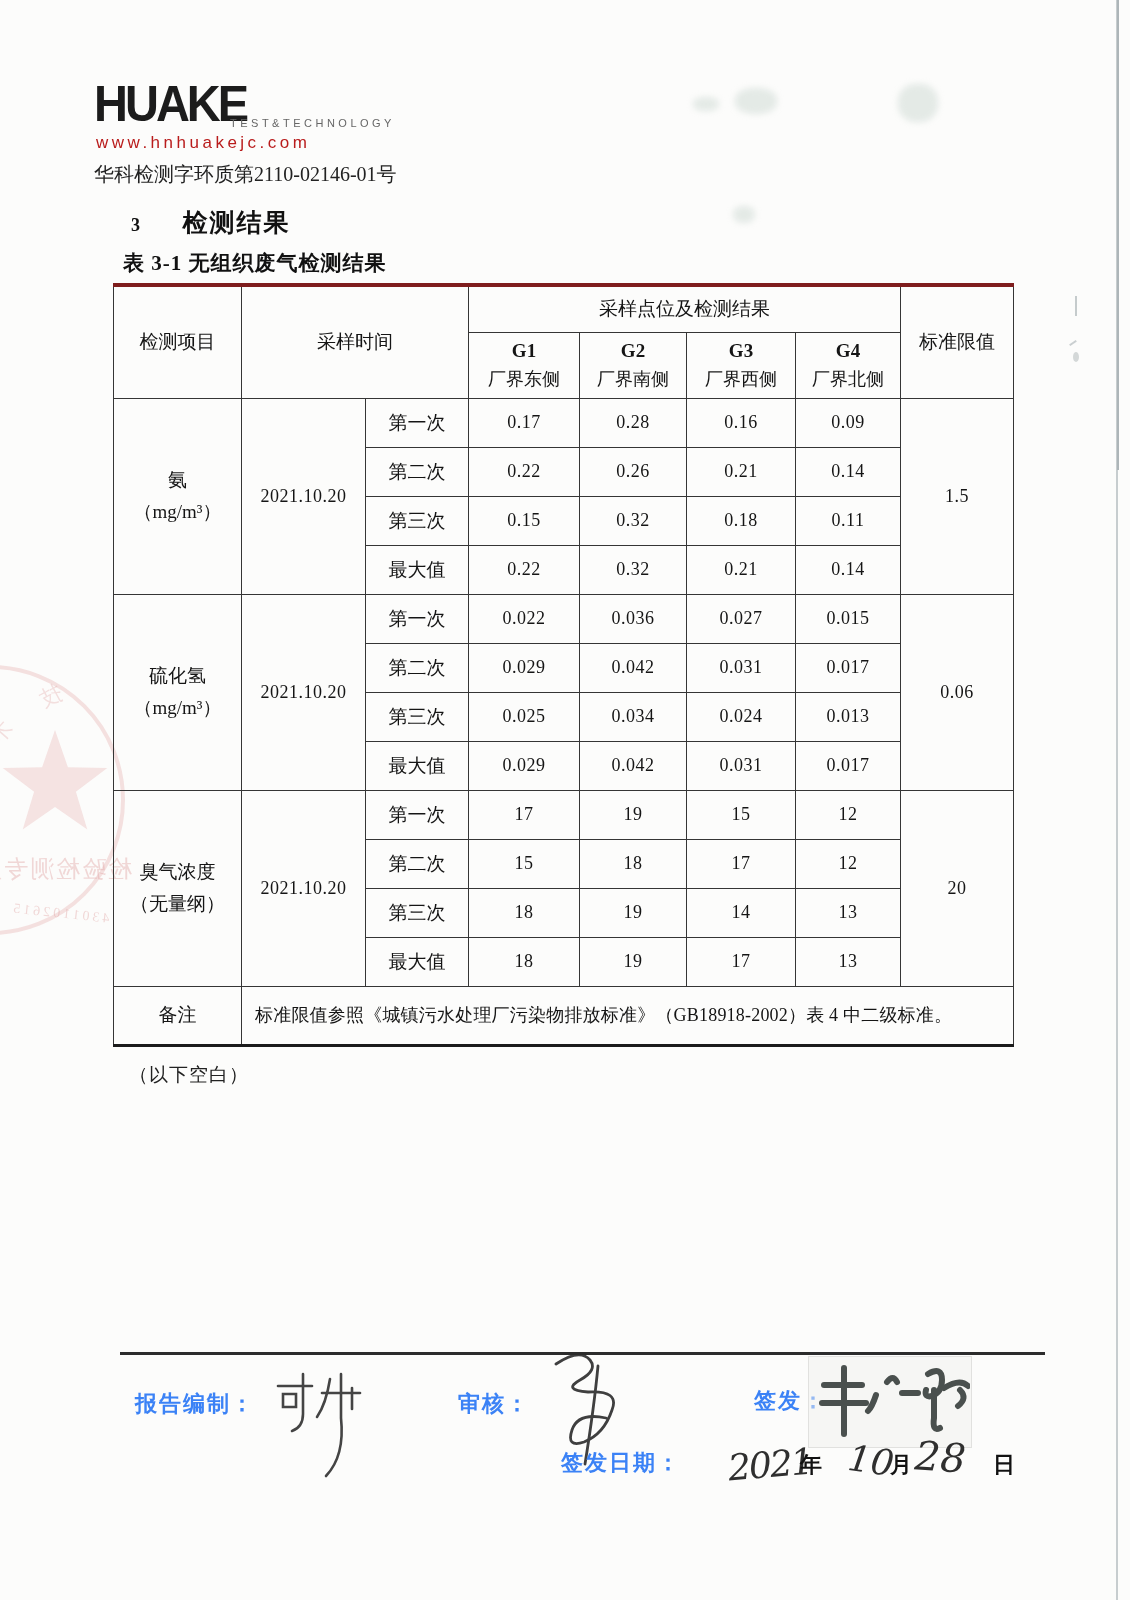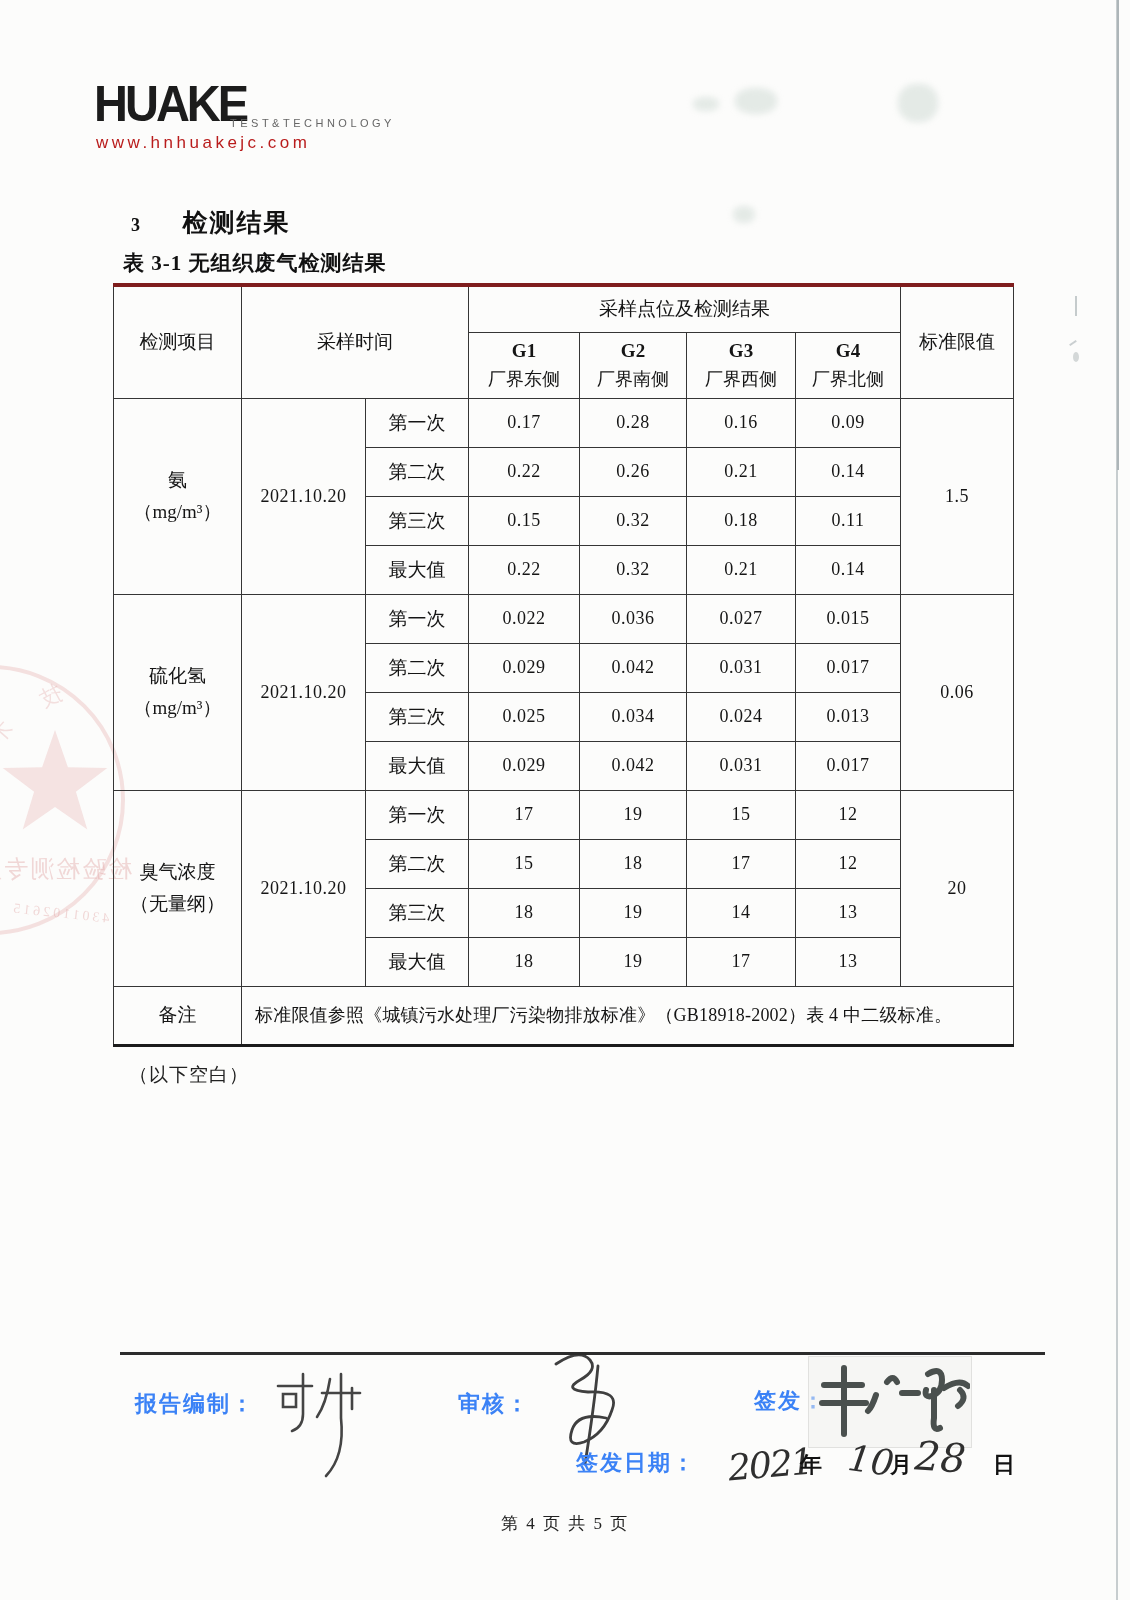--- a/index.html
+++ b/index.html
@@ -76,20 +76,21 @@
       <text x="128" y="232" font-size="24" letter-spacing="2">检验检测专用</text>
       <text x="150" y="272" font-size="14" letter-spacing="3" transform="rotate(-6 205 265)">4301102615</text>
       <text x="195" y="62" font-size="22" transform="rotate(28 215 60)" opacity="0.8">技</text>
       <text x="245" y="92" font-size="22" transform="rotate(48 255 90)" opacity="0.8">术</text>
     </g>
   </svg>
 
   <div class="abs logo-word">HUAKE</div>
   <div class="abs logo-sub">TEST&amp;TECHNOLOGY</div>
   <div class="abs logo-web">www.hnhuakejc.com</div>
+  <div class="abs doc-number">华科检测字环质第2110-02146-01号</div>
 
   <div class="abs section-heading">
     <span class="num">3</span><span class="txt">检测结果</span>
   </div>
 
   <div class="abs table-title">表 3-1  无组织废气检测结果</div>
 
   <table class="report">
     <colgroup>
       <col style="width:128px">
@@ -275,29 +276,28 @@
       <path d="M66,35 Q62,47 58,51"></path>
       <path d="M77,22 Q83,14 87,22"></path>
       <path d="M92,33 h16"></path>
       <path d="M118,14 q14,-8 14,6 q0,12 -10,16 q-8,2 -6,-6"></path>
       <path d="M124,30 V58 q-2,14 6,10"></path>
       <path d="M134,28 q16,-10 24,-2"></path>
       <path d="M150,30 q8,8 -2,16"></path>
     </g>
   </svg>
 
-  <div class="abs sig-label" style="left:576px; top:1448px;">签发日期：</div>
+  <div class="abs sig-label" style="left:561px; top:1448px;">签发日期：</div>
   <div class="abs hand" style="left:728px; top:1444px; font-size:36px; transform:rotate(-5deg); letter-spacing:-2px;">2021</div>
   <div class="abs date-char" style="left:800px; top:1450px;">年</div>
   <div class="abs hand" style="left:848px; top:1440px; font-size:36px; transform:rotate(8deg);">10</div>
   <div class="abs date-char" style="left:890px; top:1450px;">月</div>
   <div class="abs hand" style="left:915px; top:1434px; font-size:40px; transform:rotate(4deg);">28</div>
   <div class="abs date-char" style="left:993px; top:1450px;">日</div>
 
-  <div class="abs footer">第 4 页 共 5 页</div>
 
   <div class="abs smudge" style="left:735px; top:88px; width:42px; height:26px;"></div>
   <div class="abs smudge" style="left:898px; top:84px; width:40px; height:38px;"></div>
   <div class="abs smudge" style="left:733px; top:206px; width:22px; height:17px;"></div>
   <div class="abs smudge" style="left:693px; top:97px; width:26px; height:14px;"></div>
   <div class="abs margin-mark" style="left:1075px; top:296px; width:2px; height:20px; opacity:0.55;"></div>
   <div class="abs margin-mark" style="left:1069px; top:342px; width:8px; height:2px; transform:rotate(-35deg); opacity:0.5;"></div>
   <div class="abs margin-mark" style="left:1073px; top:352px; width:6px; height:10px; border-radius:50%; opacity:0.4;"></div>
   <div class="abs edge-line"></div>
   <div class="abs edge-line2"></div>

